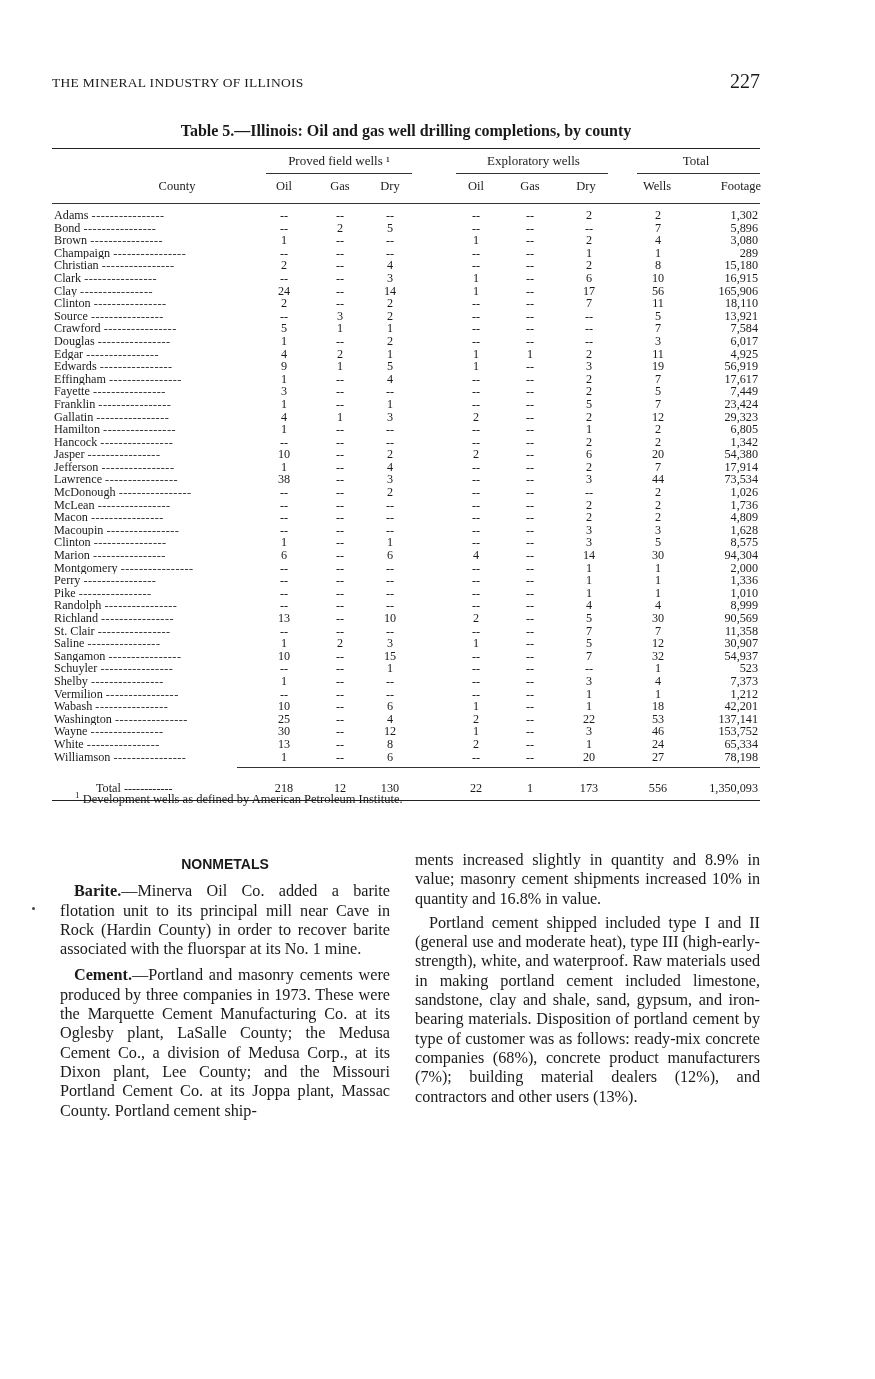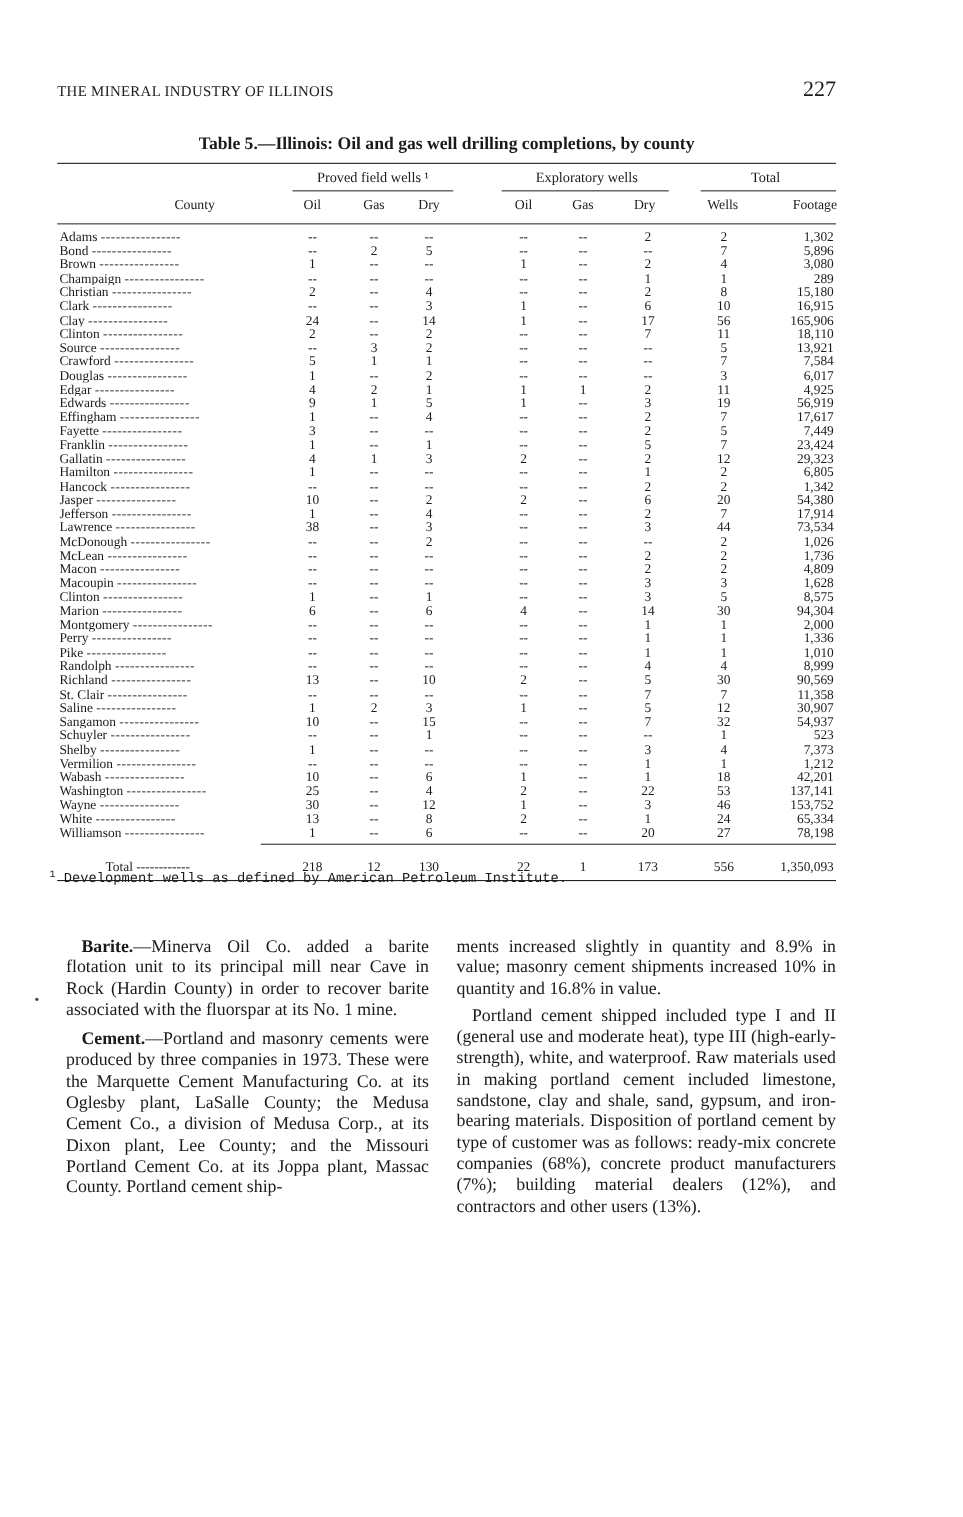--- a/index.html
+++ b/index.html
@@ -30,21 +30,21 @@
   .row .c.r { text-align: right; }
 
   .c1 { left: 212px; } .c2 { left: 268px; } .c3 { left: 318px; }
   .c4 { left: 404px; } .c5 { left: 458px; } .c6 { left: 517px; }
   .c7 { left: 586px; } .c8 { left: 640px; width: 66px !important; }
 
   .total-row { position: relative; height: 24px; line-height: 24px; margin-top: 8px; }
   .total-row .county { position: absolute; left: 44px; }
   .total-row .c { position: absolute; text-align: center; width: 40px; }
 
-  .footnotes { position: absolute; top: 790px; left: 45px; font-family: Liberation Mono, monospace; font-size: 12.5px; }
+  .footnotes { position: absolute; top: 790px; left: 75px; font-family: Liberation Serif, serif; font-size: 12.5px; }
   .footnotes div { height: 24px; }
   .footnotes sup { font-size: 9px; }
 
   .col-text { position: absolute; font-family: "Liberation Serif", serif; font-size: 16.2px; line-height: 19.3px; text-align: justify; }
   .col-left { left: 60px; top: 851px; width: 330px; }
   .col-right { left: 415px; top: 851px; width: 345px; }
   .section-head { text-align: center; font-family: "Liberation Sans", sans-serif; font-weight: bold; font-size: 14px; margin: 4px 0 8px 0; }
   .para { text-indent: 14px; margin: 0 0 7px 0; }
   .para b { font-weight: bold; }
   .bullet-dot { position: absolute; left: 32px; top: 907px; width: 3px; height: 3px; background: #444; border-radius: 50%; }
@@ -585,20 +585,21 @@
     <div class="rule-thick"></div>
   </div>
 
   <div class="footnotes">
     <div><sup>1</sup> <span>Development wells as defined by American Petroleum Institute.</span></div>
   </div>
 
   <span class="bullet-dot"></span>
 
   <div class="col-text col-left">
+    <div class="section-head">NONMETALS</div>
     <p class="para"><b>Barite.</b><span>—Minerva Oil Co. added a barite flotation unit to its principal mill near Cave in Rock (Hardin County) in order to recover barite associated with the fluorspar at its No. 1 mine.</span></p>
     <p class="para"><b>Cement.</b><span>—Portland and masonry cements were produced by three companies in 1973. These were the Marquette Cement Manufacturing Co. at its Oglesby plant, LaSalle County; the Medusa Cement Co., a division of Medusa Corp., at its Dixon plant, Lee County; and the Missouri Portland Cement Co. at its Joppa plant, Massac County. Portland cement ship-</span></p>
   </div>
 
   <div class="col-text col-right">
     <p class="para" style="text-indent:0;margin-bottom:5px;">ments increased slightly in quantity and 8.9% in value; masonry cement shipments increased 10% in quantity and 16.8% in value.</p>
     <p class="para" style="margin-bottom:2px;">Portland cement shipped included type I and II (general use and moderate heat), type III (high-early-strength), white, and waterproof. Raw materials used in making portland cement included limestone, sandstone, clay and shale, sand, gypsum, and iron-bearing materials. Disposition of portland cement by type of customer was as follows: ready-mix concrete companies (68%), concrete product manufacturers (7%); building material dealers (12%), and contractors and other users (13%).</p>
   </div>
 </div>
 

